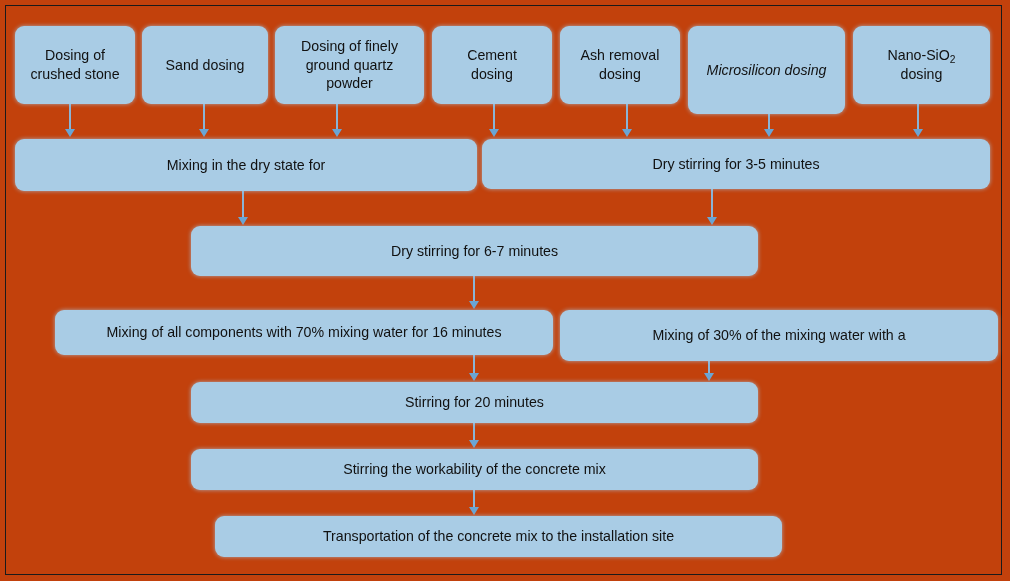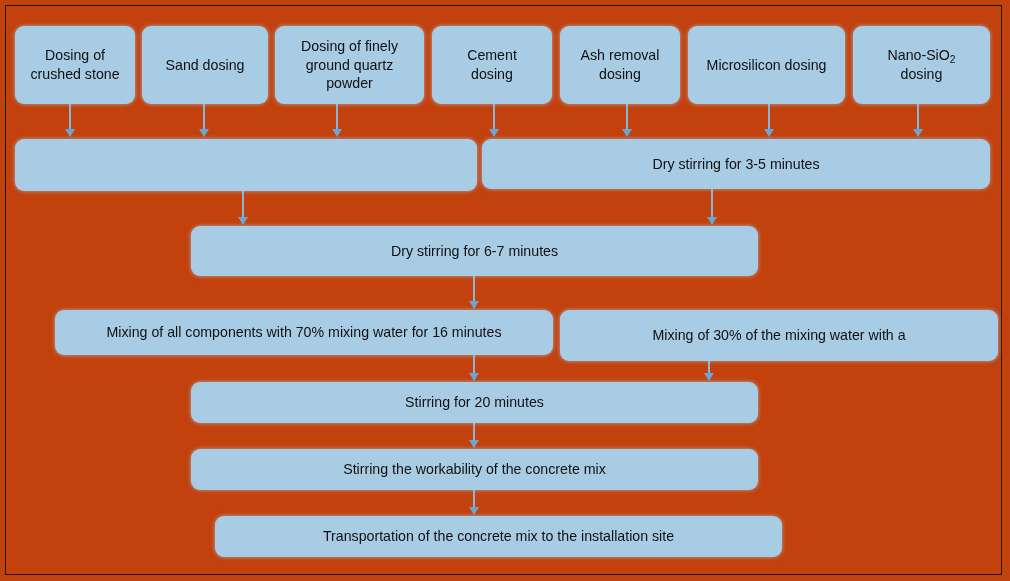--- a/index.html
+++ b/index.html
@@ -158,33 +158,34 @@
           <span>Cement</span>
           <span>dosing</span>
         </div>
       </div>
       <div class="node" style="left: 560px; top: 26px; width: 120px; height: 78px;">
         <div>
           <span>Ash removal</span>
           <span>dosing</span>
         </div>
       </div>
-      <div class="node" style="left: 688px; top: 26px; width: 157px; height: 78px;">
+      <div class="node" style="left: 688px; top: 26px; width: 157px; height: 88px; font-style: italic;">
         <div>
           <span>Microsilicon dosing</span>
         </div>
       </div>
       <div class="node" style="left: 853px; top: 26px; width: 137px; height: 78px;">
         <div>
           <span>Nano-SiO<sub>2</sub></span>
           <span>dosing</span>
         </div>
       </div>
       <div class="node" style="left: 15px; top: 139px; width: 462px; height: 52px;">
         <div>
+          <span>Mixing in the dry state for</span>
         </div>
       </div>
       <div class="node" style="left: 482px; top: 139px; width: 508px; height: 50px;">
         <div>
           <span>Dry stirring for 3-5 minutes</span>
         </div>
       </div>
       <div class="node" style="left: 191px; top: 226px; width: 567px; height: 50px;">
         <div>
           <span>Dry stirring for 6-7 minutes</span>

